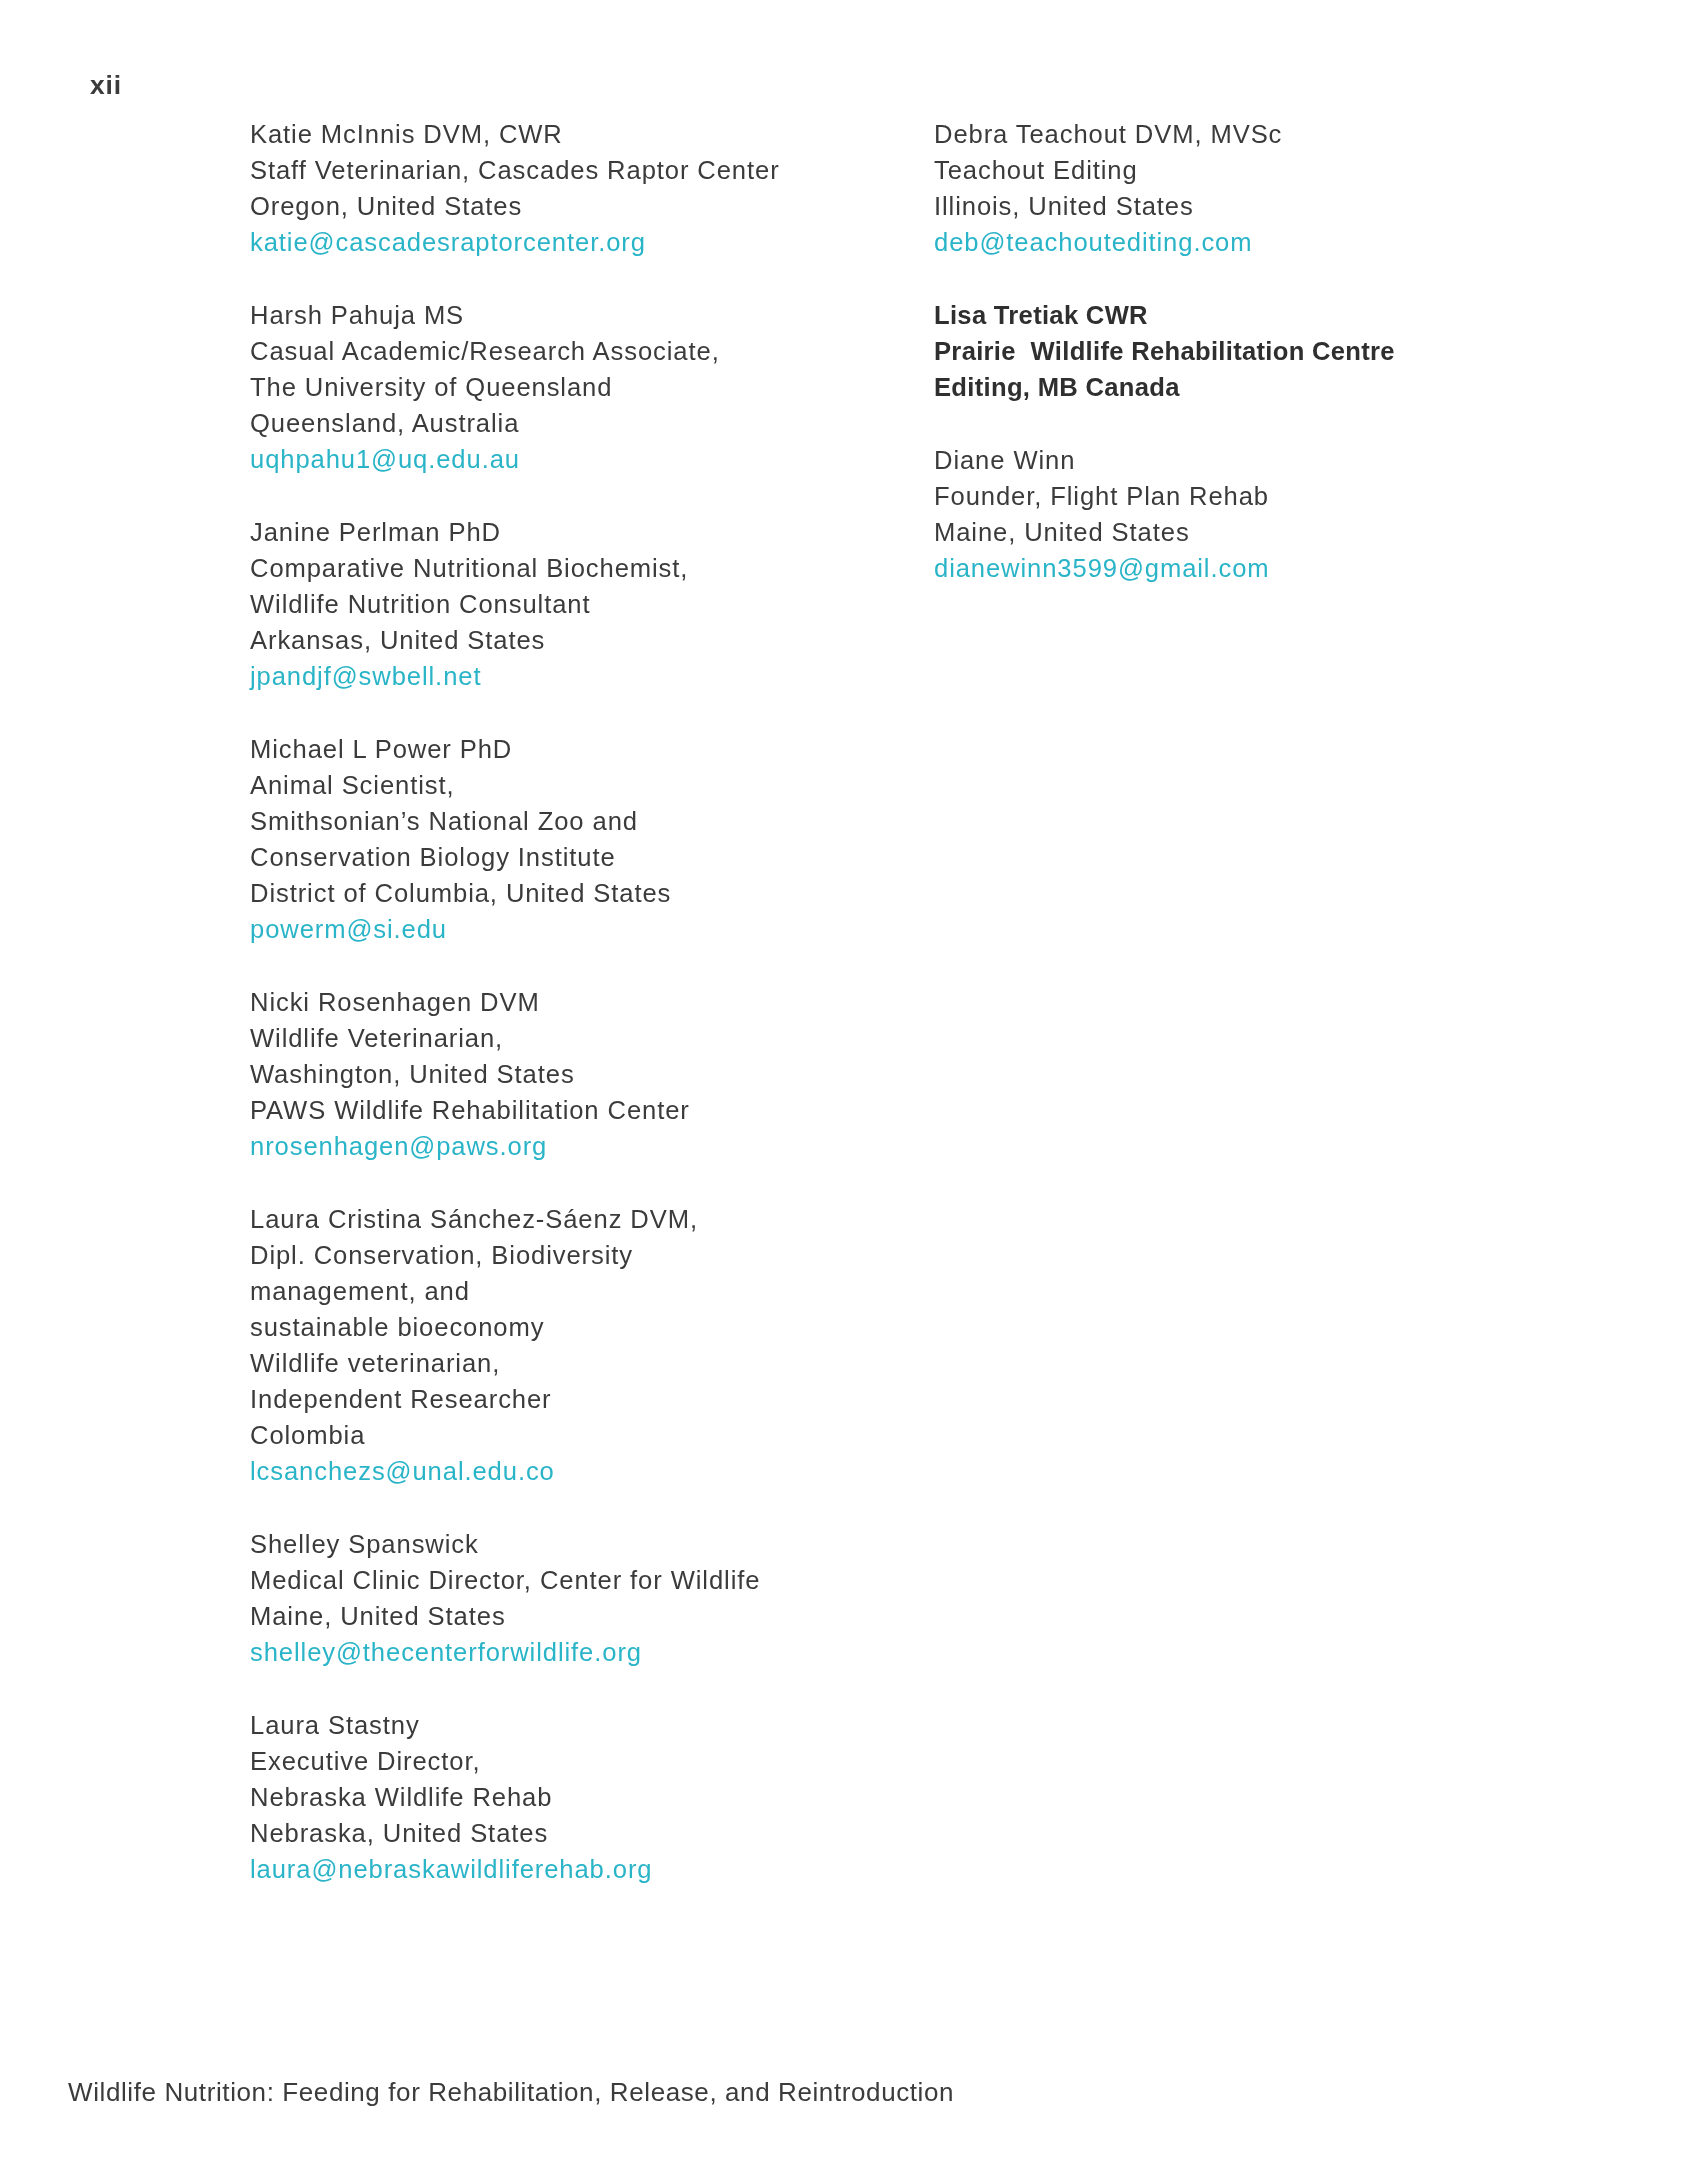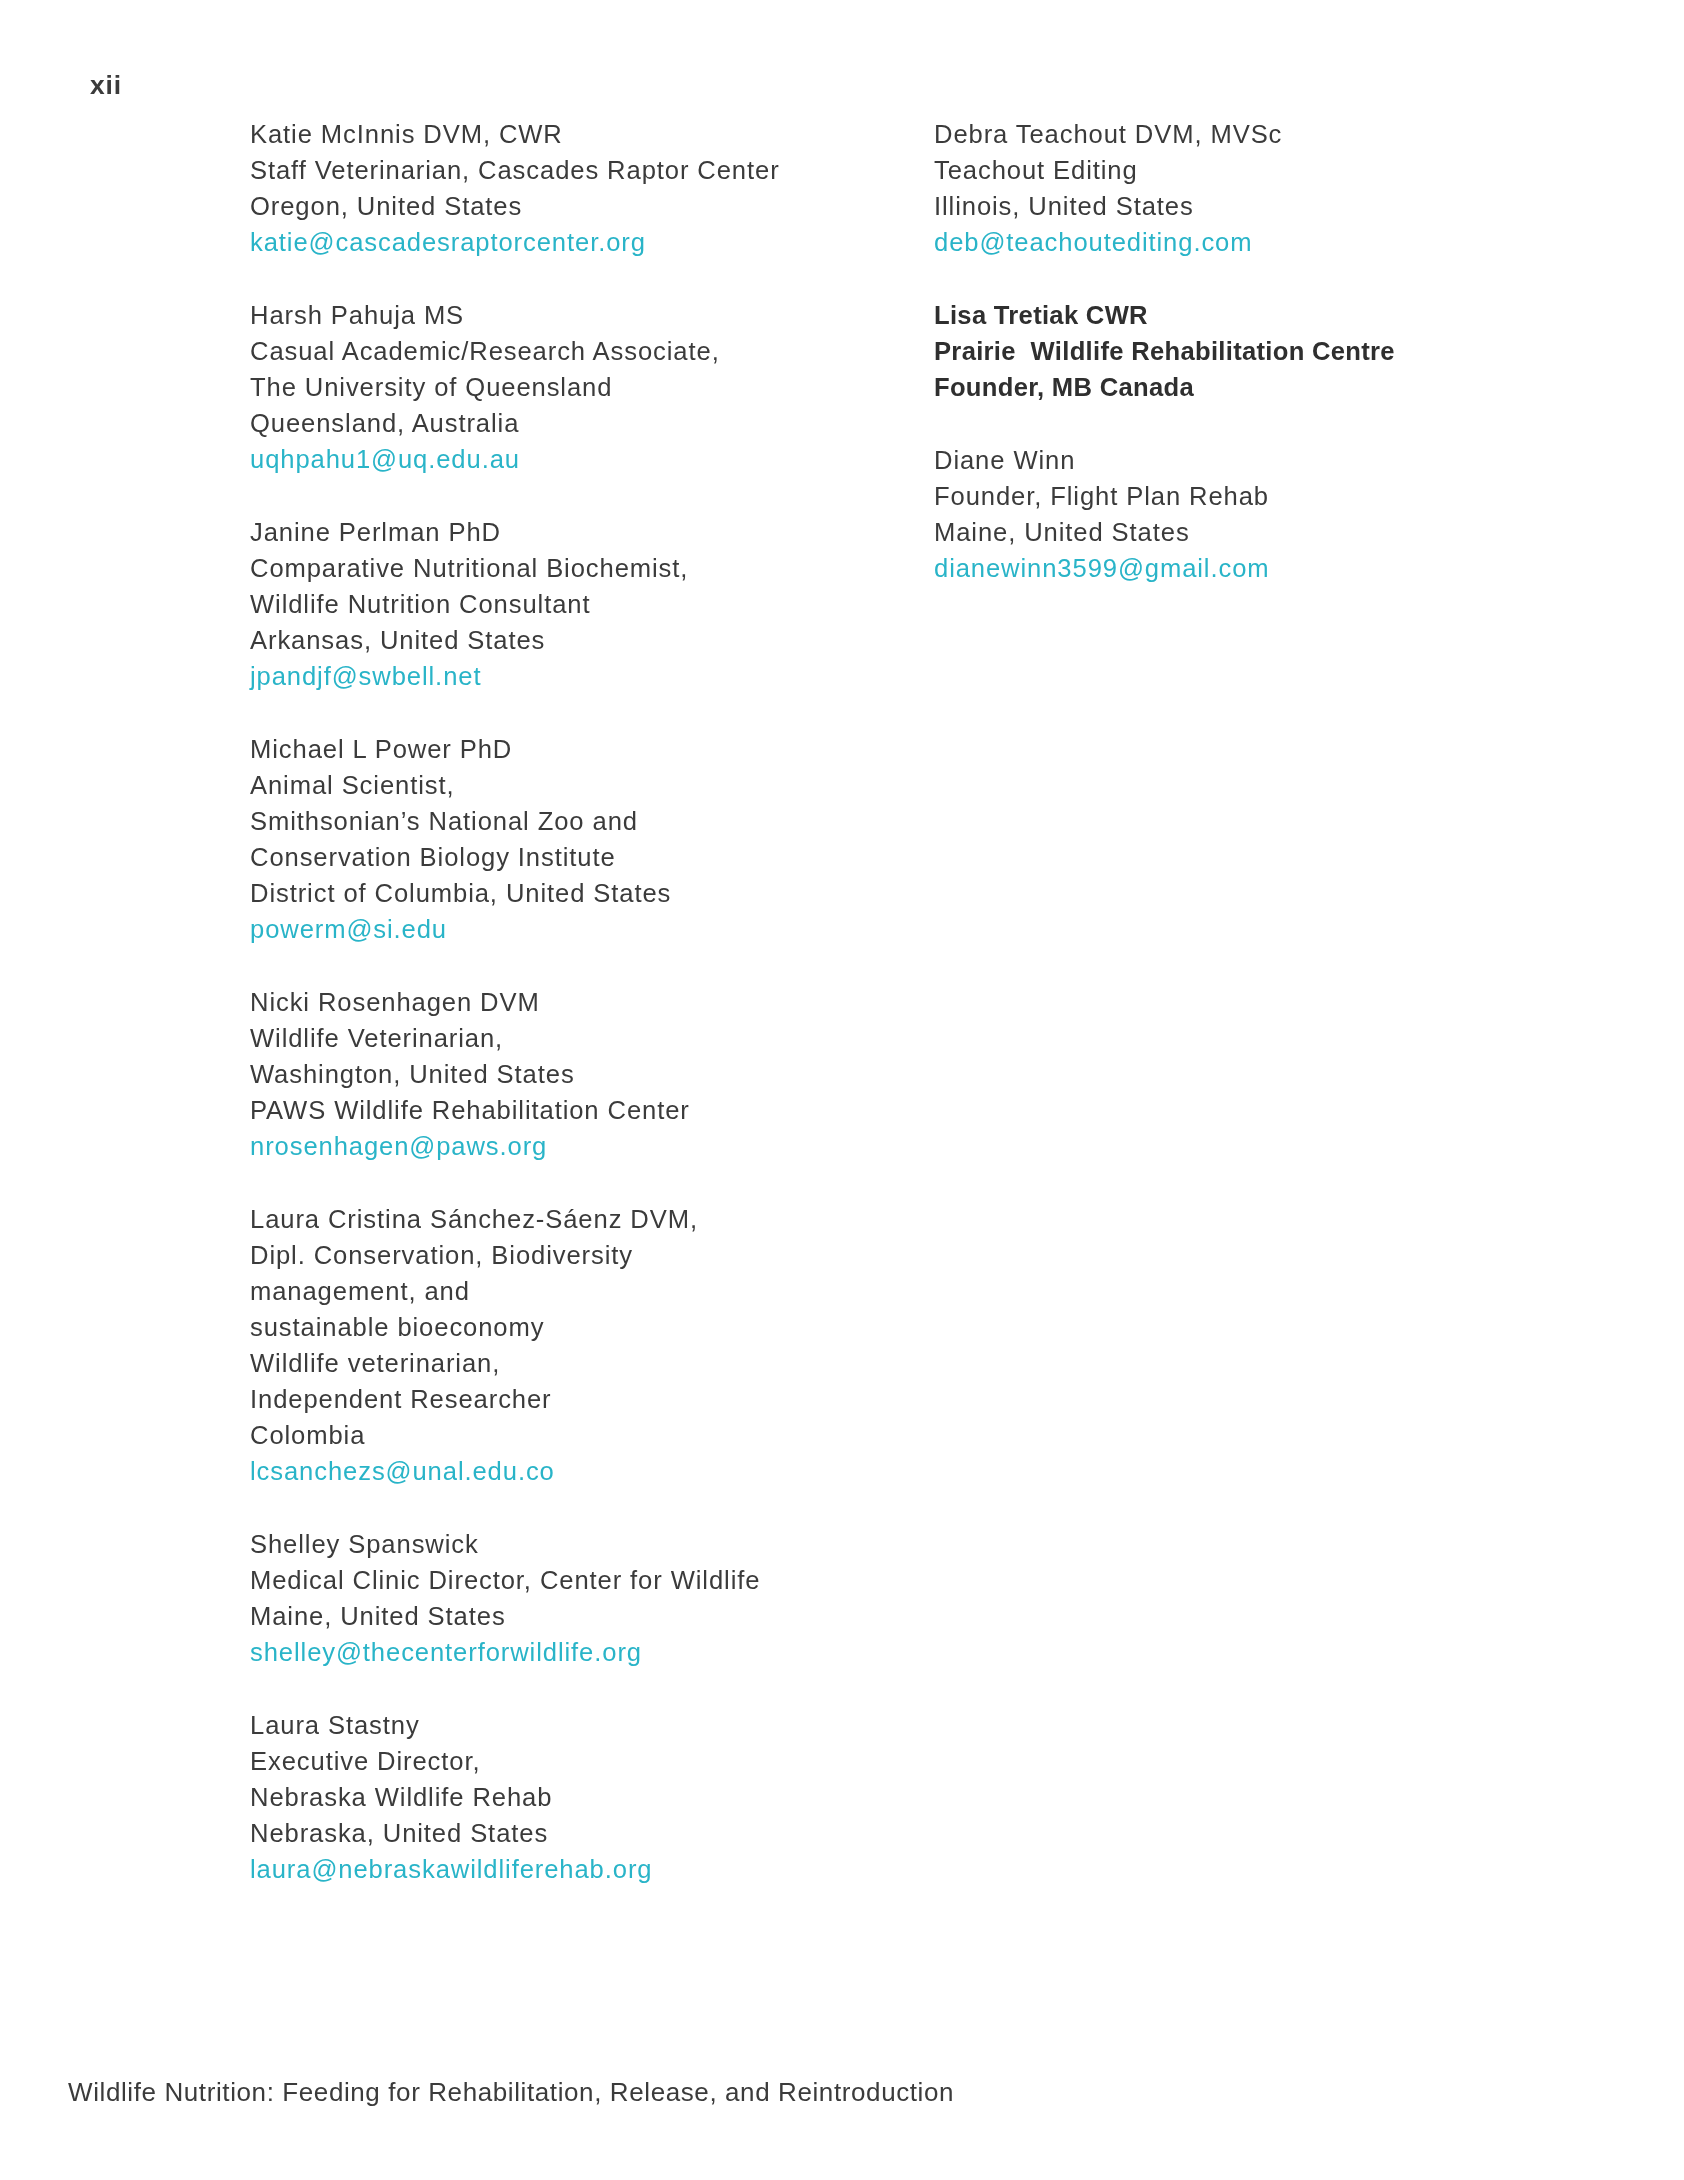--- a/index.html
+++ b/index.html
@@ -127,21 +127,21 @@
 <div class="col col-right" id="col-right">
     <div class="entry">
       <div class="line">Debra Teachout DVM, MVSc</div>
       <div class="line">Teachout Editing</div>
       <div class="line">Illinois, United States</div>
       <div class="email">deb@teachoutediting.com</div>
     </div>
     <div class="entry emphasis">
       <div class="line">Lisa Tretiak CWR</div>
       <div class="line">Prairie  Wildlife Rehabilitation Centre</div>
-      <div class="line">Founder, MB Canada</div>
+      <div class="line">Editing, MB Canada</div>
     </div>
     <div class="entry">
       <div class="line">Diane Winn</div>
       <div class="line">Founder, Flight Plan Rehab</div>
       <div class="line">Maine, United States</div>
       <div class="email">dianewinn3599@gmail.com</div>
     </div>
   </div>
 
 <div class="footer">Wildlife Nutrition: Feeding for Rehabilitation, Release, and Reintroduction</div>

